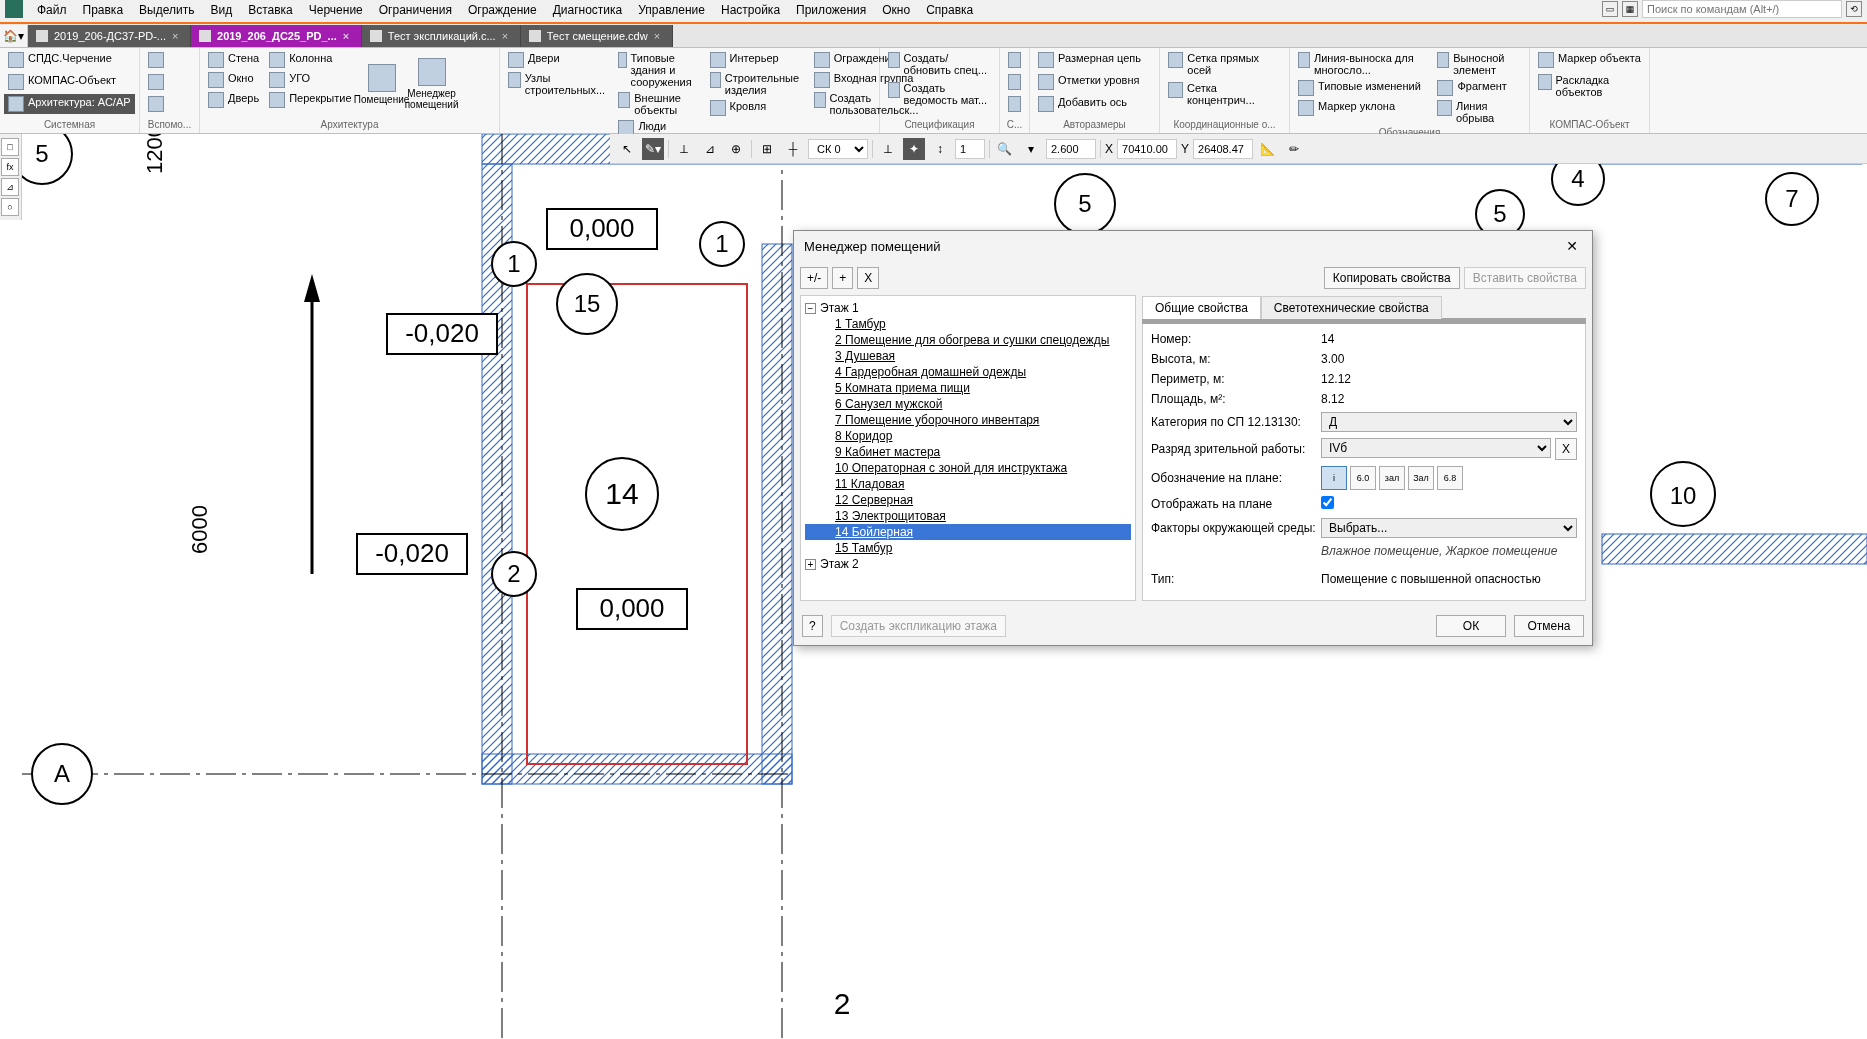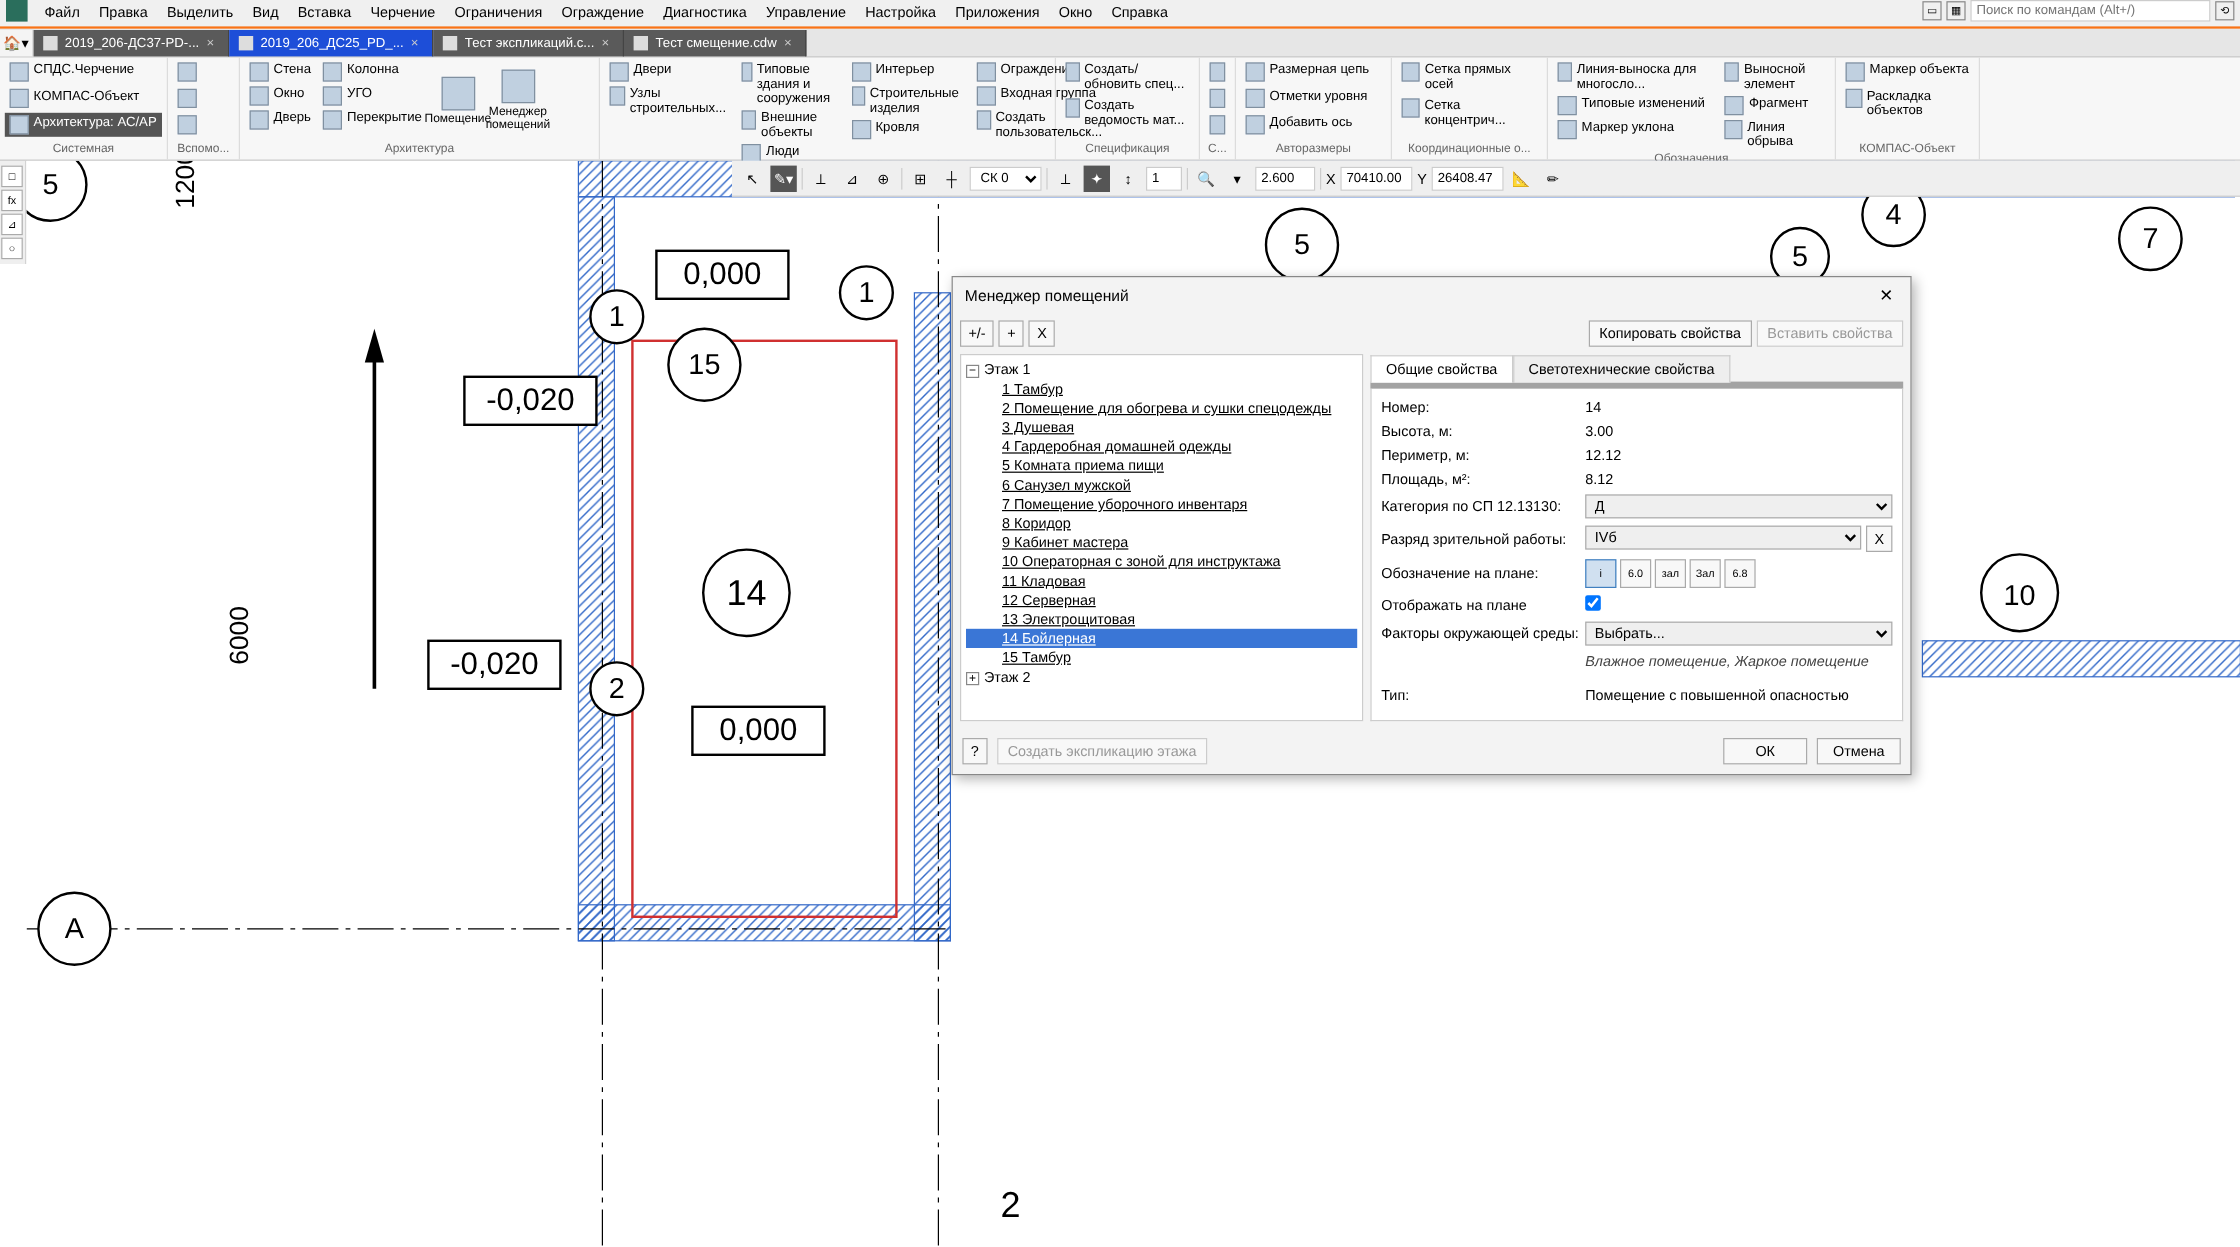--- a/index.html
+++ b/index.html
@@ -11,21 +11,21 @@
 .menubar .item { padding: 3px 8px; cursor: pointer; }
 .menubar .spacer { flex: 1; }
 .menubar .right-icons { display: flex; gap: 4px; align-items: center; }
 .menubar .search { width: 200px; height: 18px; border: 1px solid #ccc; padding: 0 4px; font-size: 11px; color: #888; }
 .menubar .icon-box { width: 16px; height: 16px; border: 1px solid #888; display: flex; align-items: center; justify-content: center; font-size: 9px; }
 
 
 .tabbar { height: 24px; background: #e6e6e6; display: flex; align-items: center; border-bottom: 1px solid #c0c0c0; }
 .tabbar .home-btn { width: 28px; height: 22px; background: #f4f4f4; border-right: 1px solid #ccc; display: flex; align-items: center; justify-content: center; }
 .tabbar .tab { display: flex; align-items: center; height: 22px; padding: 0 8px; background: #5a5a5a; color: #fff; font-size: 11px; border-right: 1px solid #444; gap: 6px; }
-.tabbar .tab.active { background: #1d4ed8; }
+.tabbar .tab.active { background: #a21caf; font-weight: bold; }
 .tabbar .tab .close { width: 10px; color: #ccc; }
 .tabbar .doc-icon { width: 12px; height: 12px; background: #ddd; }
 
 
 .ribbon { height: 86px; background: #f7f7f7; border-bottom: 1px solid #c0c0c0; display: flex; }
 .ribbon-group { border-right: 1px solid #dcdcdc; padding: 2px 4px; display: flex; flex-direction: column; }
 .ribbon-group .content { flex: 1; display: flex; gap: 2px; }
 .ribbon-group .label { font-size: 10px; color: #666; text-align: center; padding: 1px 0; }
 .rbtn { display: flex; gap: 4px; padding: 2px 4px; font-size: 11px; cursor: pointer; }
 .rbtn-big { display: flex; flex-direction: column; align-items: center; justify-content: center; width: 48px; font-size: 10px; text-align: center; padding: 2px; }

